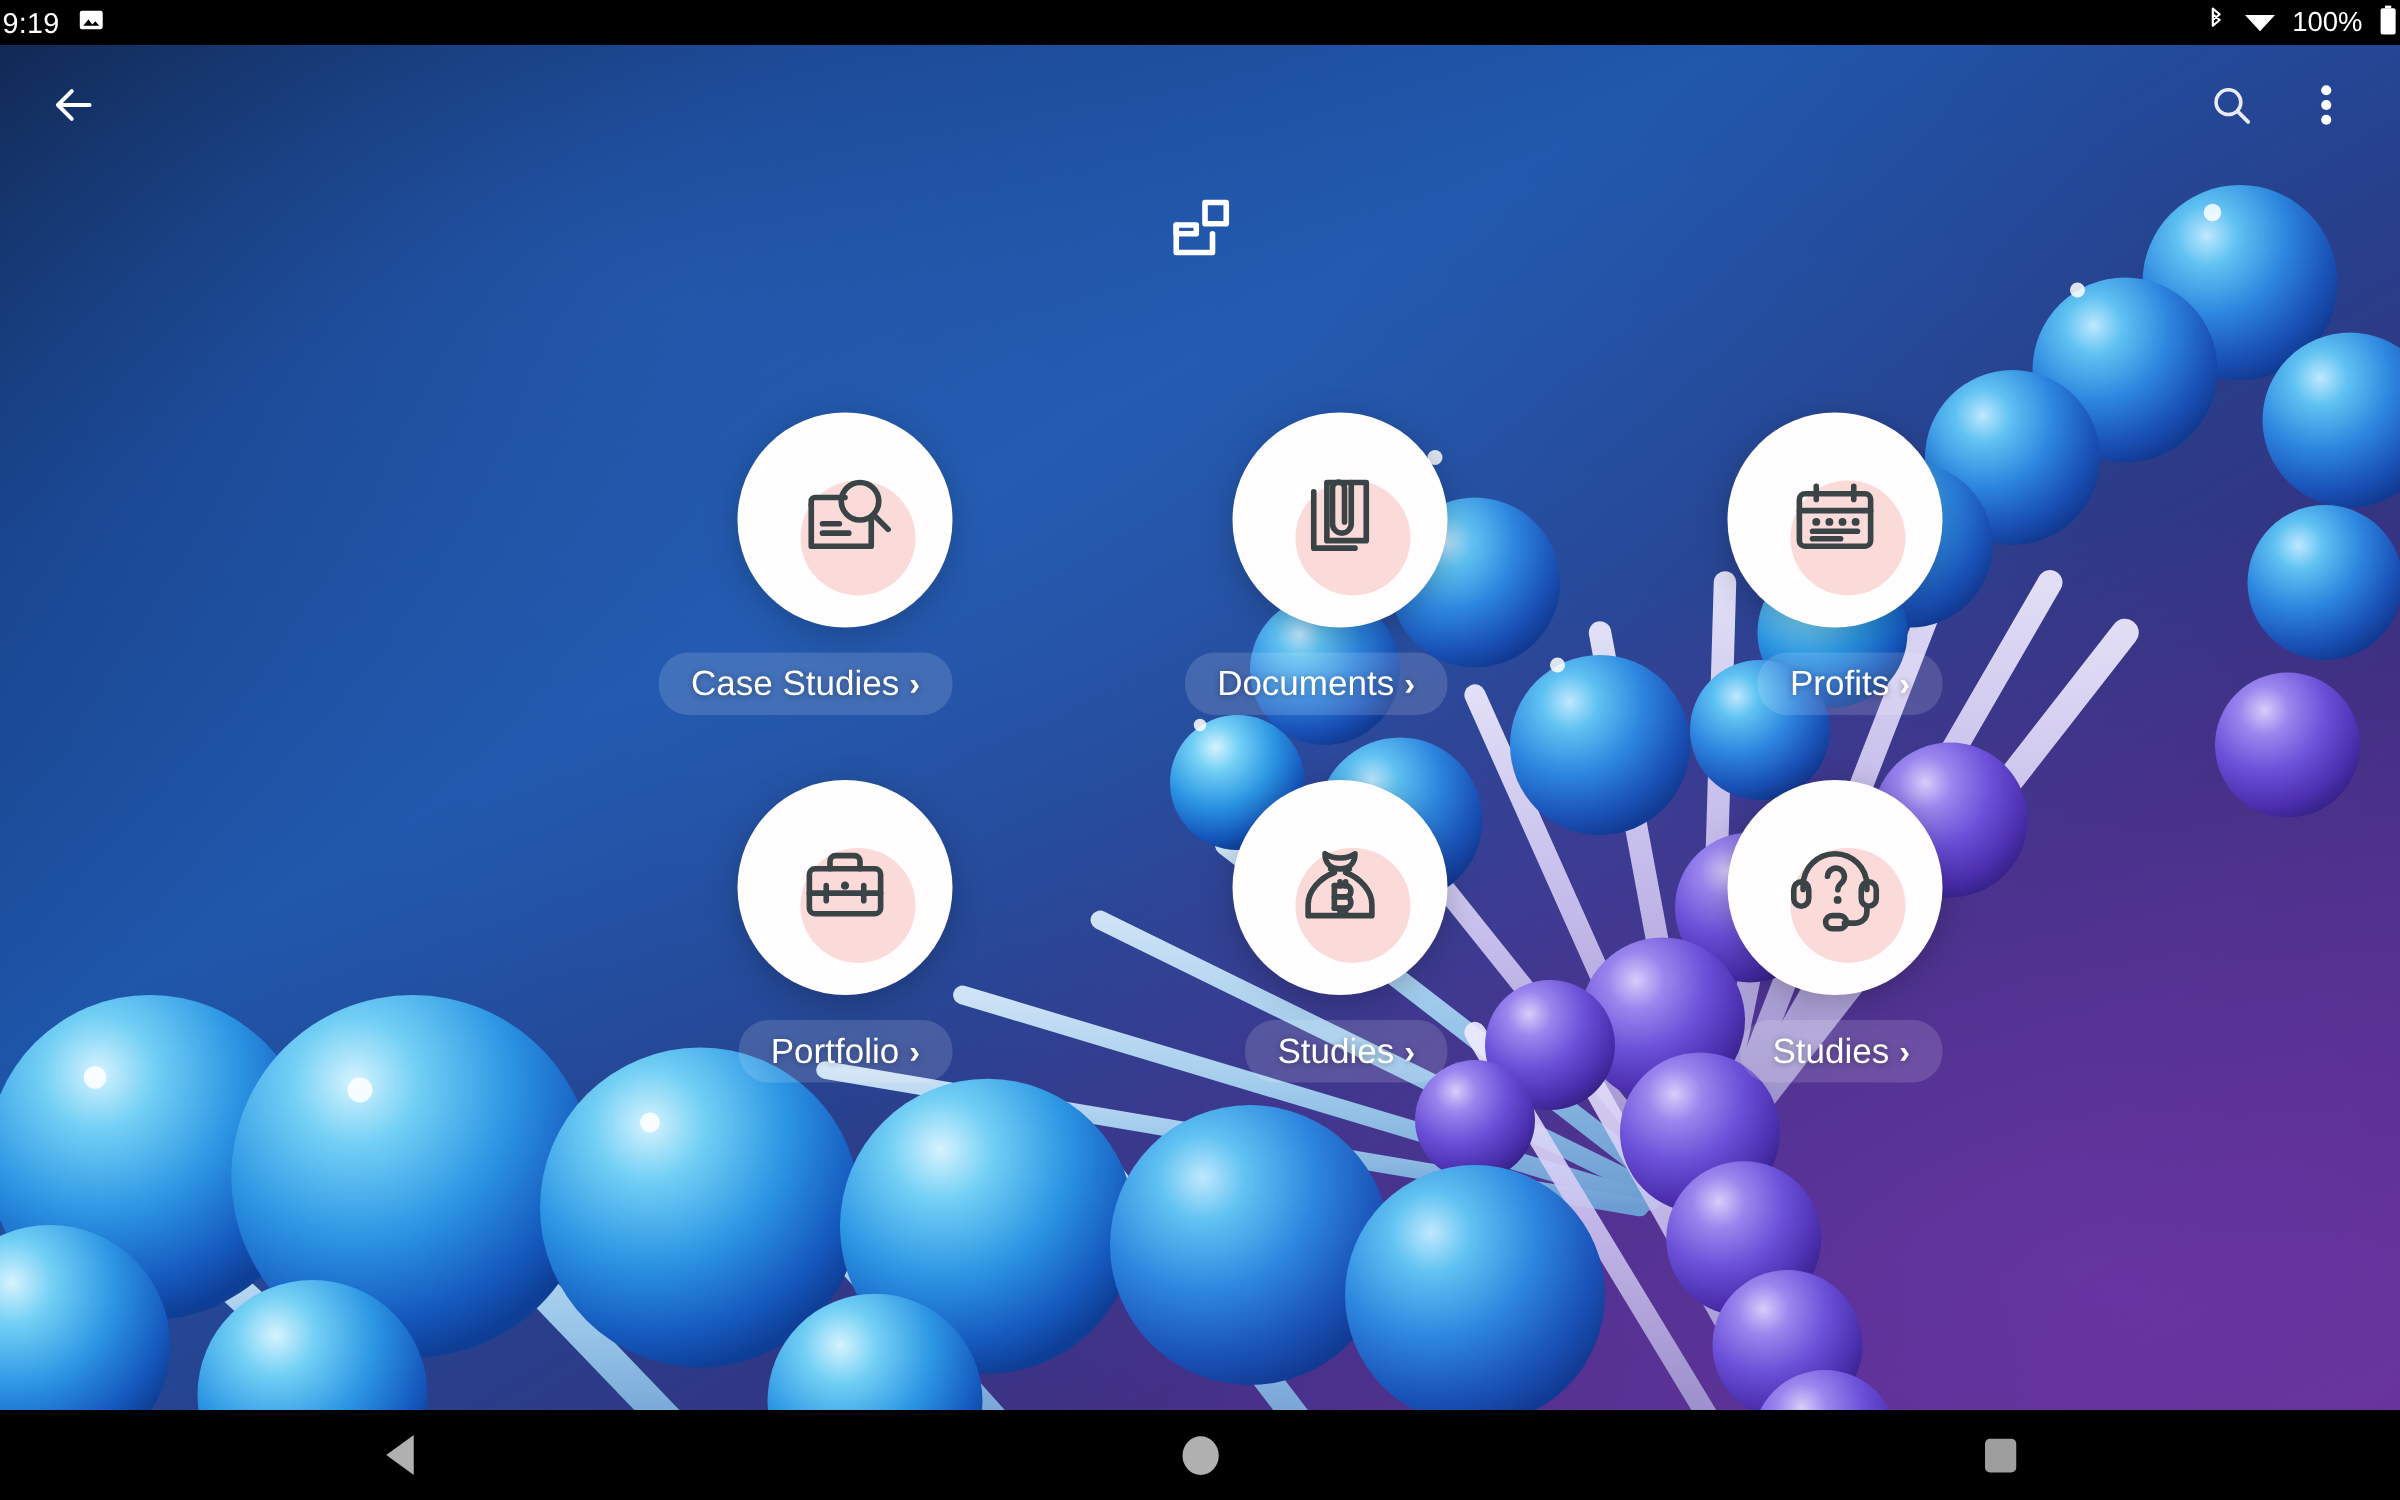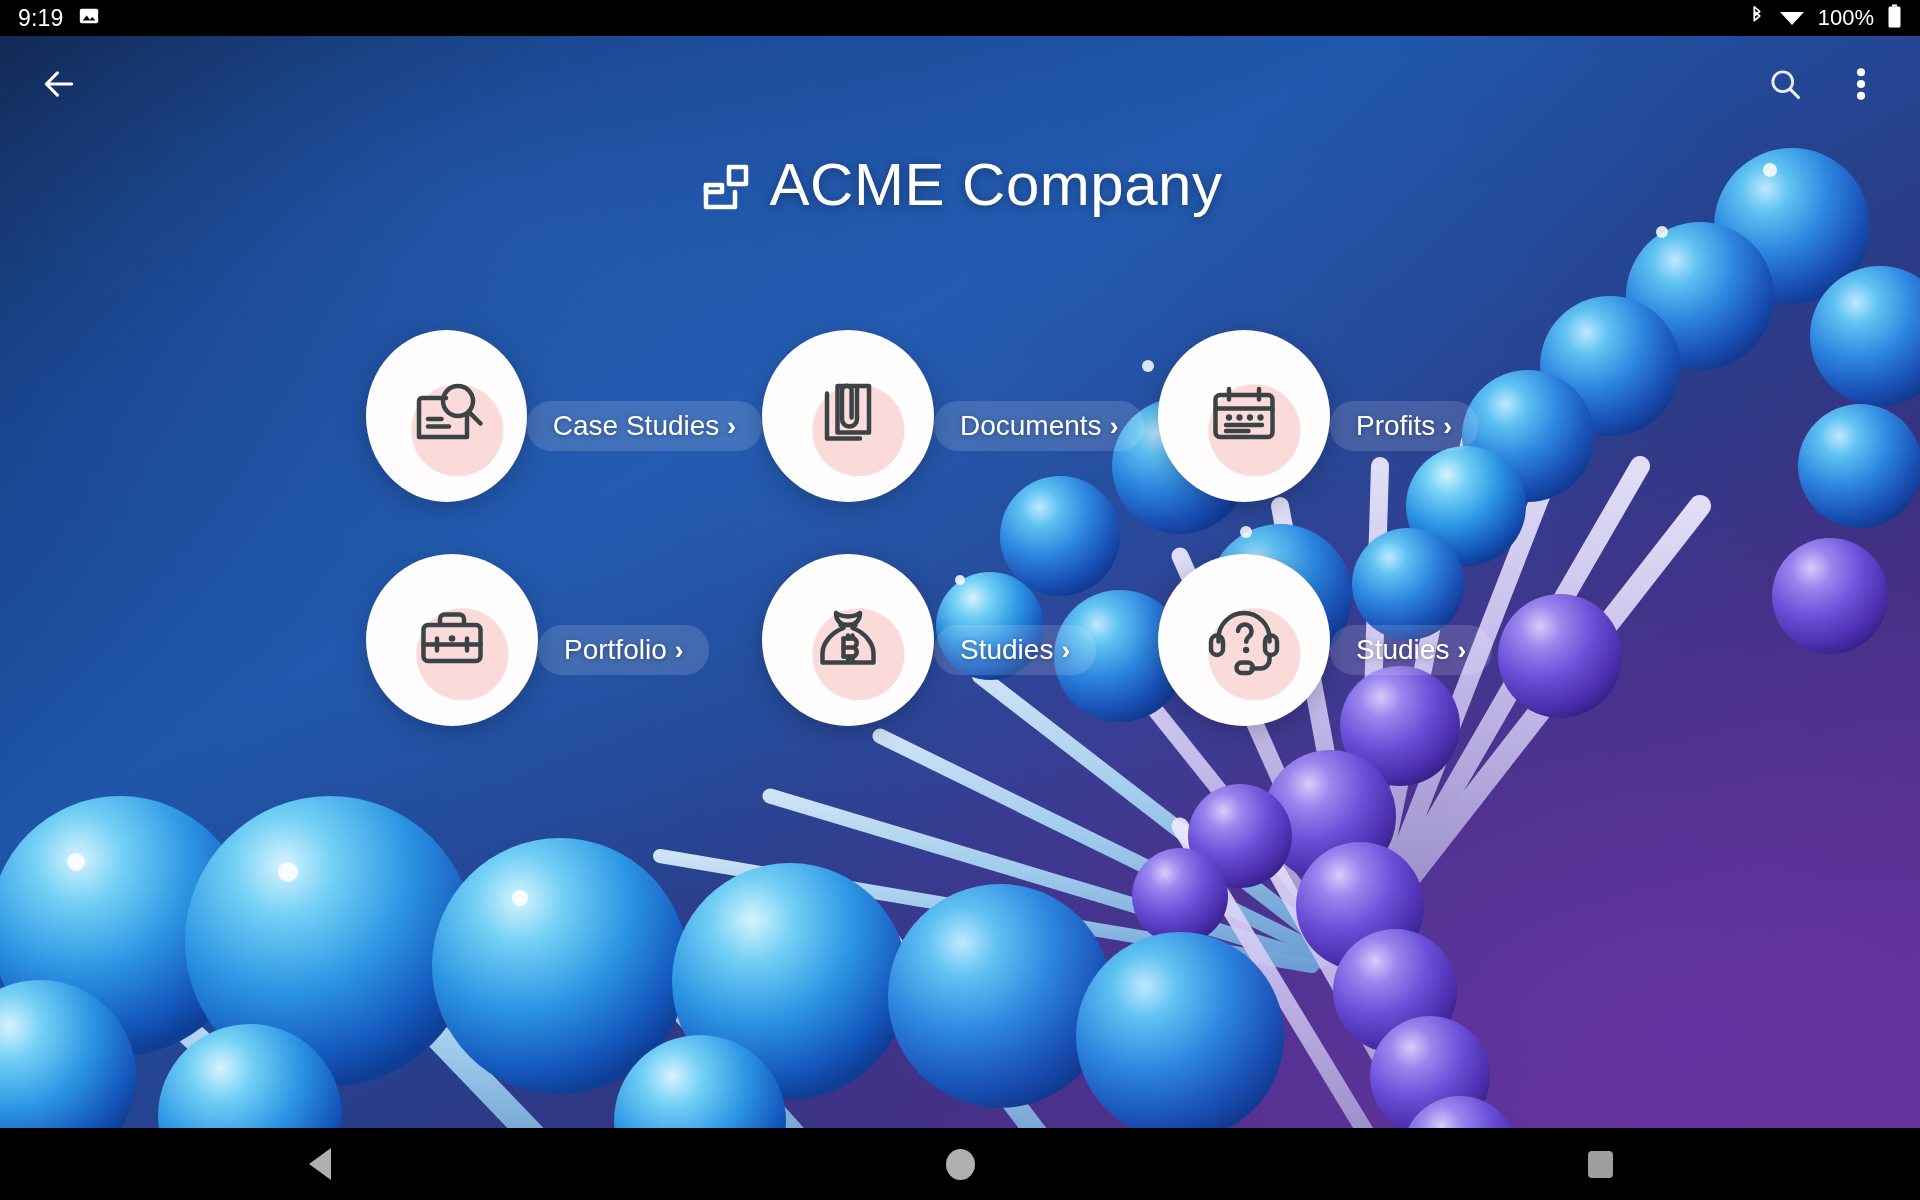--- a/index.html
+++ b/index.html
@@ -7,21 +7,21 @@
     width:1920px; height:1200px; overflow:hidden;
     background:#000;
     font-family:"Liberation Sans", sans-serif;
   }
   #screen { position:relative; width:1920px; height:1200px; background:#000; }
 
   
   #status-bar {
     position:absolute; top:0; left:0; width:1920px; height:36px;
     background:#000; color:#fff; display:flex; align-items:center;
-    padding:0 18px; z-index:60;
+    padding:0 2px; z-index:60;
   }
   #status-left { display:flex; align-items:center; gap:14px; }
   #status-time { font-size:23px; font-weight:400; letter-spacing:.2px; }
   #status-right { margin-left:auto; display:flex; align-items:center; gap:13px;text-align:center; }
   #status-right .pct { font-size:22px; font-weight:400; }
   .sb-ico { display:block; }
 
   
   #bg-wrap {
     position:absolute; top:36px; left:0; width:1920px; height:1128px;
@@ -51,21 +51,21 @@
     color:#fff; font-size:60px; font-weight:400; letter-spacing:.5px;
     text-shadow:0 2px 10px rgba(0,0,0,.35); white-space:nowrap;
   }
 
   
   #tile-grid {
     position:absolute; top:330px; left:0; width:1920px;
     display:grid; grid-template-columns:repeat(3, 396px);
     justify-content:center; row-gap:52px; z-index:20;
   }
-  .tile { display:flex; flex-direction:row; align-items:center; cursor:pointer; }
+  .tile { display:flex; flex-direction:column; align-items:flex-end; cursor:pointer; }
   .tile-circle {
     width:172px; height:172px; border-radius:50%;
     background:#fffdfd;
     display:flex; align-items:center; justify-content:center;
     position:relative; overflow:hidden;
     box-shadow:0 6px 26px rgba(0,0,0,.22);
   }
   .tile-blob {
     position:absolute; width:92px; height:92px; border-radius:50%;
     background:#fbdada; left:52%; top:54%; transform:translate(-42%,-42%);
@@ -300,21 +300,20 @@
   </div>
 
   <div id="title-row">
     <span id="brand-logo">
       <svg width="54" height="54" viewBox="0 0 54 54">
         <path d="M31 6 L48 6 L48 23 L31 23 Z" fill="none" stroke="#fff" stroke-width="4.5" stroke-linejoin="round"></path>
         <path d="M8 24 L24 24 L24 31 L8 31 Z" fill="none" stroke="#fff" stroke-width="4.5" stroke-linejoin="round"></path>
         <path d="M8 24 L8 46 L37 46 L37 31" fill="none" stroke="#fff" stroke-width="4.5" stroke-linejoin="round" stroke-linecap="round"></path>
       </svg>
     </span>
-    <span id="page-title">ACME Company</span>
   </div>
 
   <div id="tile-grid">
 
     <div class="tile">
       <div class="tile-circle">
         <span class="tile-blob"></span>
         <svg class="tile-glyph" viewBox="0 0 64 64">
           <g fill="none" stroke="#3A4446" stroke-width="3" stroke-linecap="round" stroke-linejoin="round">
             <path d="M14 24v22h32V32"></path>

